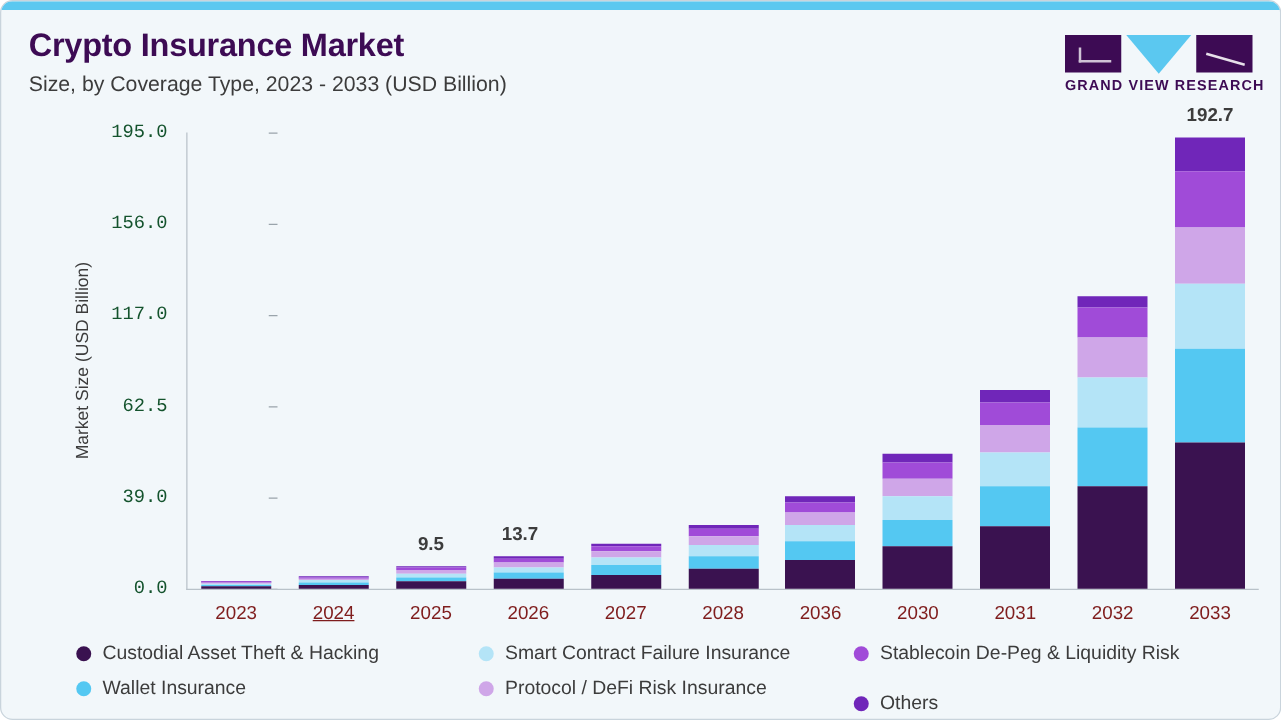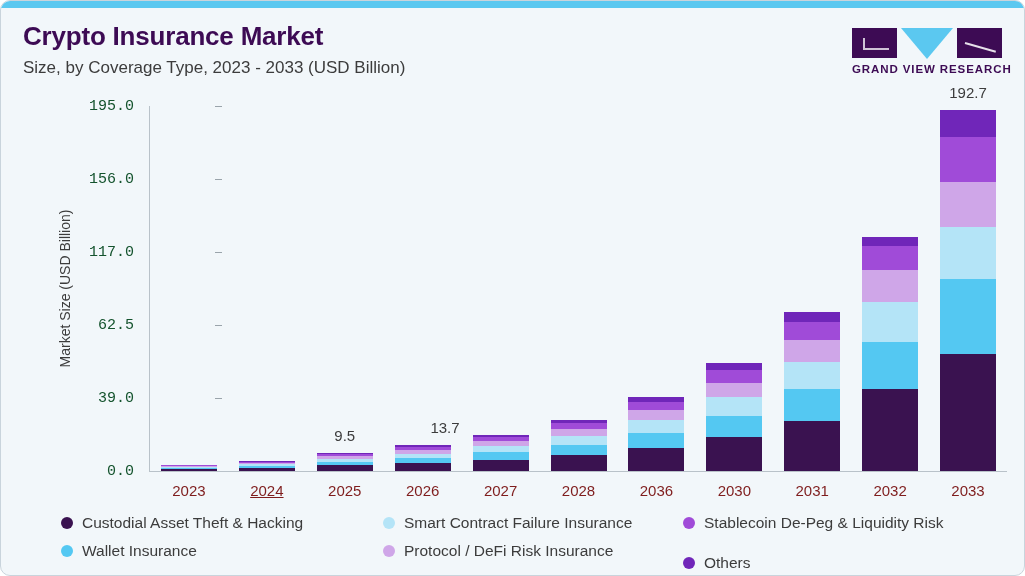--- a/index.html
+++ b/index.html
@@ -163,20 +163,21 @@
   }
   .seg {
     width: 100%;
   }
   .bar-label {
     position: absolute;
     width: 80px;
     text-align: center;
     font-size: 15px;
     color: #3c3c3c;
+    font-weight: bold;
   }
   .xtick-label {
     position: absolute;
     top: 481px;
     width: 80px;
     text-align: center;
     font-size: 15px;
     color: #7f1d1d;
   }
   
@@ -279,21 +280,21 @@
       <div class="bar-label" style="left: 303.773px; top: 426.218px;">9.5</div>
       <div class="bar" style="left: 393.682px;">
         <div class="seg" title="Others" style="height: 1.68462px; background: rgb(112, 38, 185);"></div>
         <div class="seg" title="Stablecoin De-Peg &amp; Liquidity Risk" style="height: 2.99487px; background: rgb(160, 75, 216);"></div>
         <div class="seg" title="Protocol / DeFi Risk Insurance" style="height: 3.55641px; background: rgb(207, 166, 232);"></div>
         <div class="seg" title="Smart Contract Failure Insurance" style="height: 4.30513px; background: rgb(180, 228, 247);"></div>
         <div class="seg" title="Wallet Insurance" style="height: 5.05385px; background: rgb(84, 200, 242);"></div>
         <div class="seg" title="Custodial Asset Theft &amp; Hacking" style="height: 8.04872px; background: rgb(58, 18, 80);"></div>
       </div>
       <div class="xtick-label" style="left: 381.682px;">2026</div>
-      <div class="bar-label" style="left: 404px; top: 418.356px;">13.7</div>
+      <div class="bar-label" style="left: 375px; top: 418.356px;">13.7</div>
       <div class="bar" style="left: 471.591px;">
         <div class="seg" title="Others" style="height: 2.24615px; background: rgb(112, 38, 185);"></div>
         <div class="seg" title="Stablecoin De-Peg &amp; Liquidity Risk" style="height: 4.30513px; background: rgb(160, 75, 216);"></div>
         <div class="seg" title="Protocol / DeFi Risk Insurance" style="height: 5.05385px; background: rgb(207, 166, 232);"></div>
         <div class="seg" title="Smart Contract Failure Insurance" style="height: 6.17692px; background: rgb(180, 228, 247);"></div>
         <div class="seg" title="Wallet Insurance" style="height: 7.3px; background: rgb(84, 200, 242);"></div>
         <div class="seg" title="Custodial Asset Theft &amp; Hacking" style="height: 11.4179px; background: rgb(58, 18, 80);"></div>
       </div>
       <div class="xtick-label" style="left: 459.591px;">2027</div>
       <div class="bar" style="left: 549.5px;">

